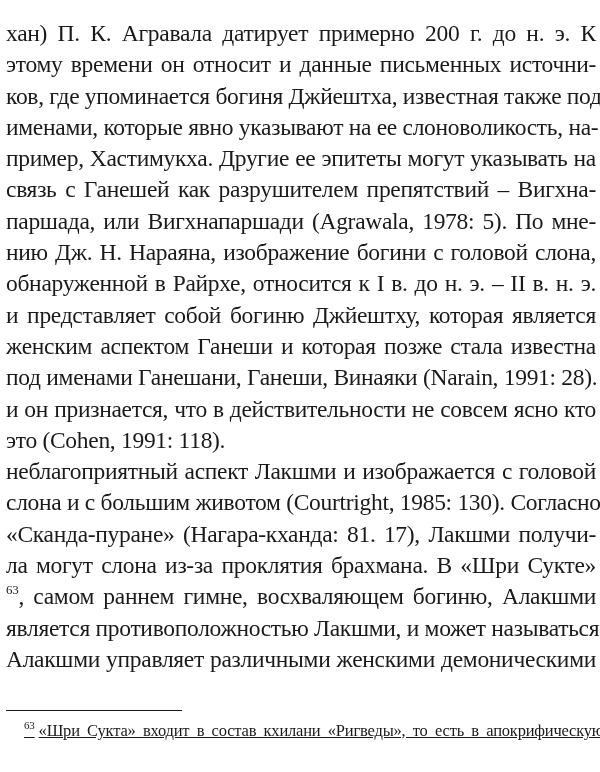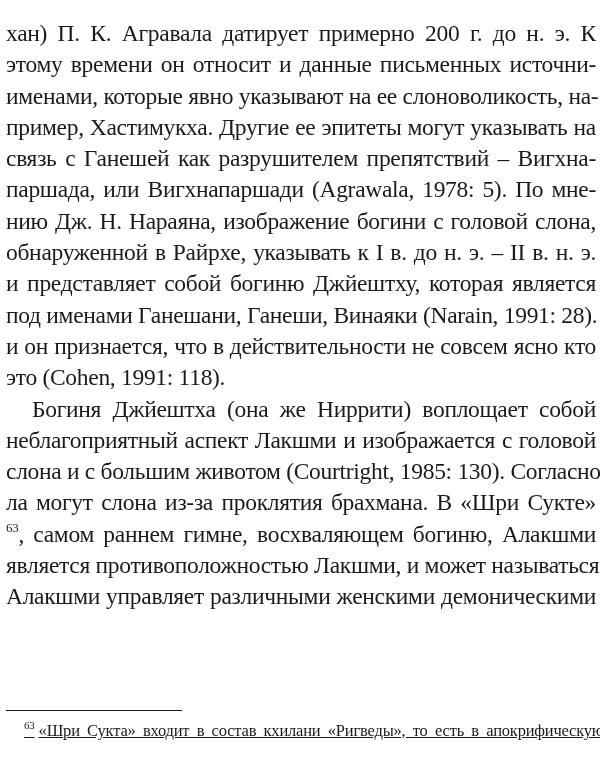--- a/index.html
+++ b/index.html
@@ -87,33 +87,35 @@
       margin-right: 4px;
     }
   </style>
 </head>
 <body>
 
 <div class="page">
   <div class="body-text">
     <span class="line">хан) П. К. Агравала датирует примерно 200 г. до н. э. К</span>
     <span class="line">этому времени он относит и данные письменных источни-</span>
+    <span class="line">ков, где упоминается богиня Джйештха, известная также под</span>
     <span class="line">именами, которые явно указывают на ее слоноволикость, на-</span>
     <span class="line">пример, Хастимукха. Другие ее эпитеты могут указывать на</span>
     <span class="line">связь с Ганешей как разрушителем препятствий – Вигхна-</span>
     <span class="line">паршада, или Вигхнапаршади (Agrawala, 1978: 5). По мне-</span>
     <span class="line">нию Дж. Н. Нараяна, изображение богини с головой слона,</span>
-    <span class="line">обнаруженной в Райрхе, указывать к I в. до н. э. – II в. н. э.</span>
+    <span class="line">обнаруженной в Райрхе, относится к I в. до н. э. – II в. н. э.</span>
     <span class="line">и представляет собой богиню Джйештху, которая является</span>
+    <span class="line">женским аспектом Ганеши и которая позже стала известна</span>
     <span class="line">под именами Ганешани, Ганеши, Винаяки (Narain, 1991: 28).</span>
     <span class="line">и он признается, что в действительности не совсем ясно кто</span>
     <span class="line last">это (Cohen, 1991: 118).</span>
-    <span class="line indent">Богиня Джйештха (она же Ниррити) воплощает собой</span>
     <span class="line">неблагоприятный аспект Лакшми и изображается с головой</span>
     <span class="line">слона и с большим животом (Courtright, 1985: 130). Согласно</span>
+    <span class="line">«Сканда-пуране» (Нагара-кханда: 81. 17), Лакшми получи-</span>
     <span class="line">ла могут слона из-за проклятия брахмана. В «Шри Сукте»</span>
     <span class="line"><span class="sup">63</span><span>, самом раннем гимне, восхваляющем богиню, Алакшми</span></span>
     <span class="line">является противоположностью Лакшми, и может называться</span>
     <span class="line">Алакшми управляет различными женскими демоническими</span>
   </div>
 
   <div class="footnote-rule"></div>
 
   <div class="footnotes">
     <span class="fn-line first"><span class="fn-num">63</span><span>«Шри Сукта» входит в состав кхилани «Ригведы», то есть в апокрифическую</span></span>

